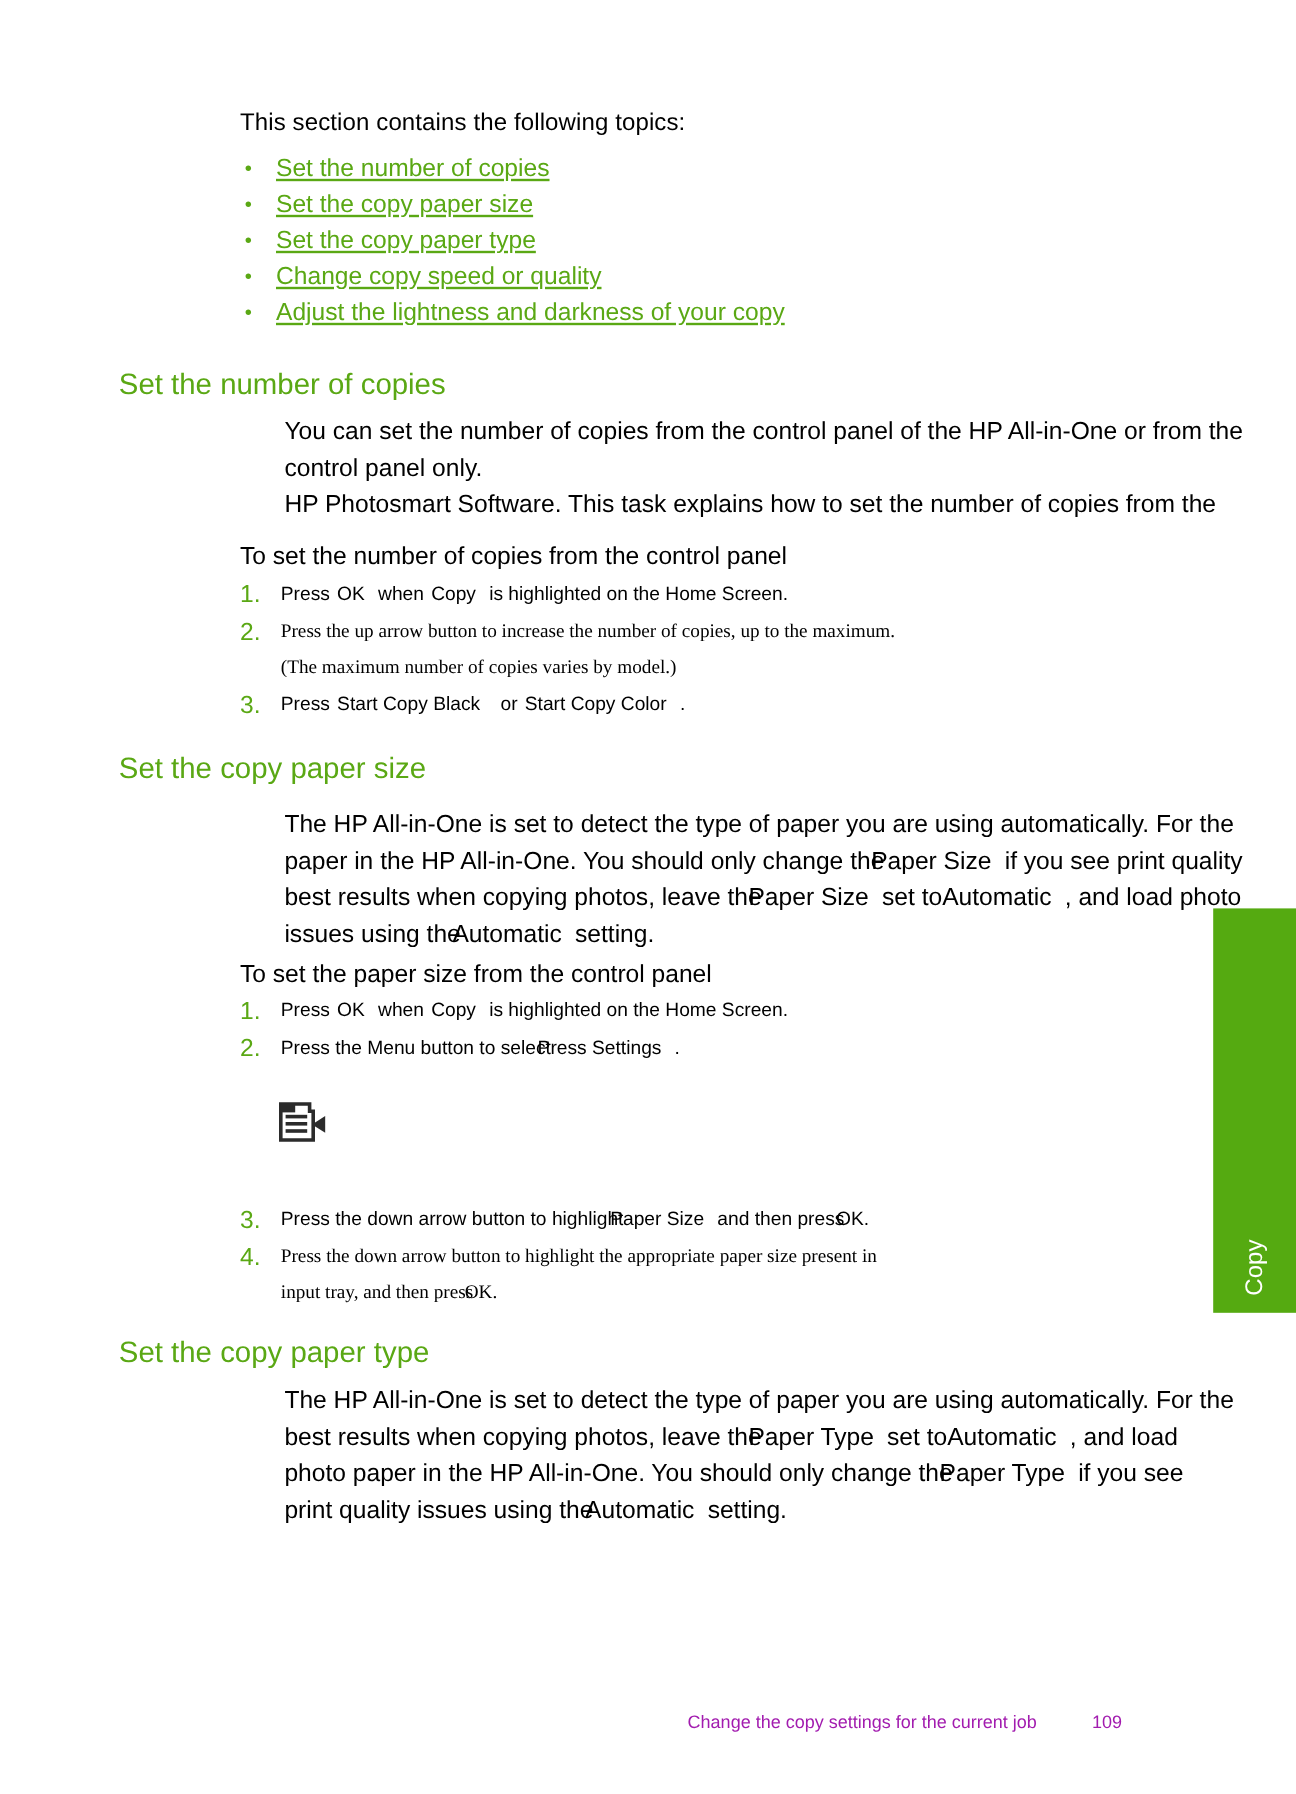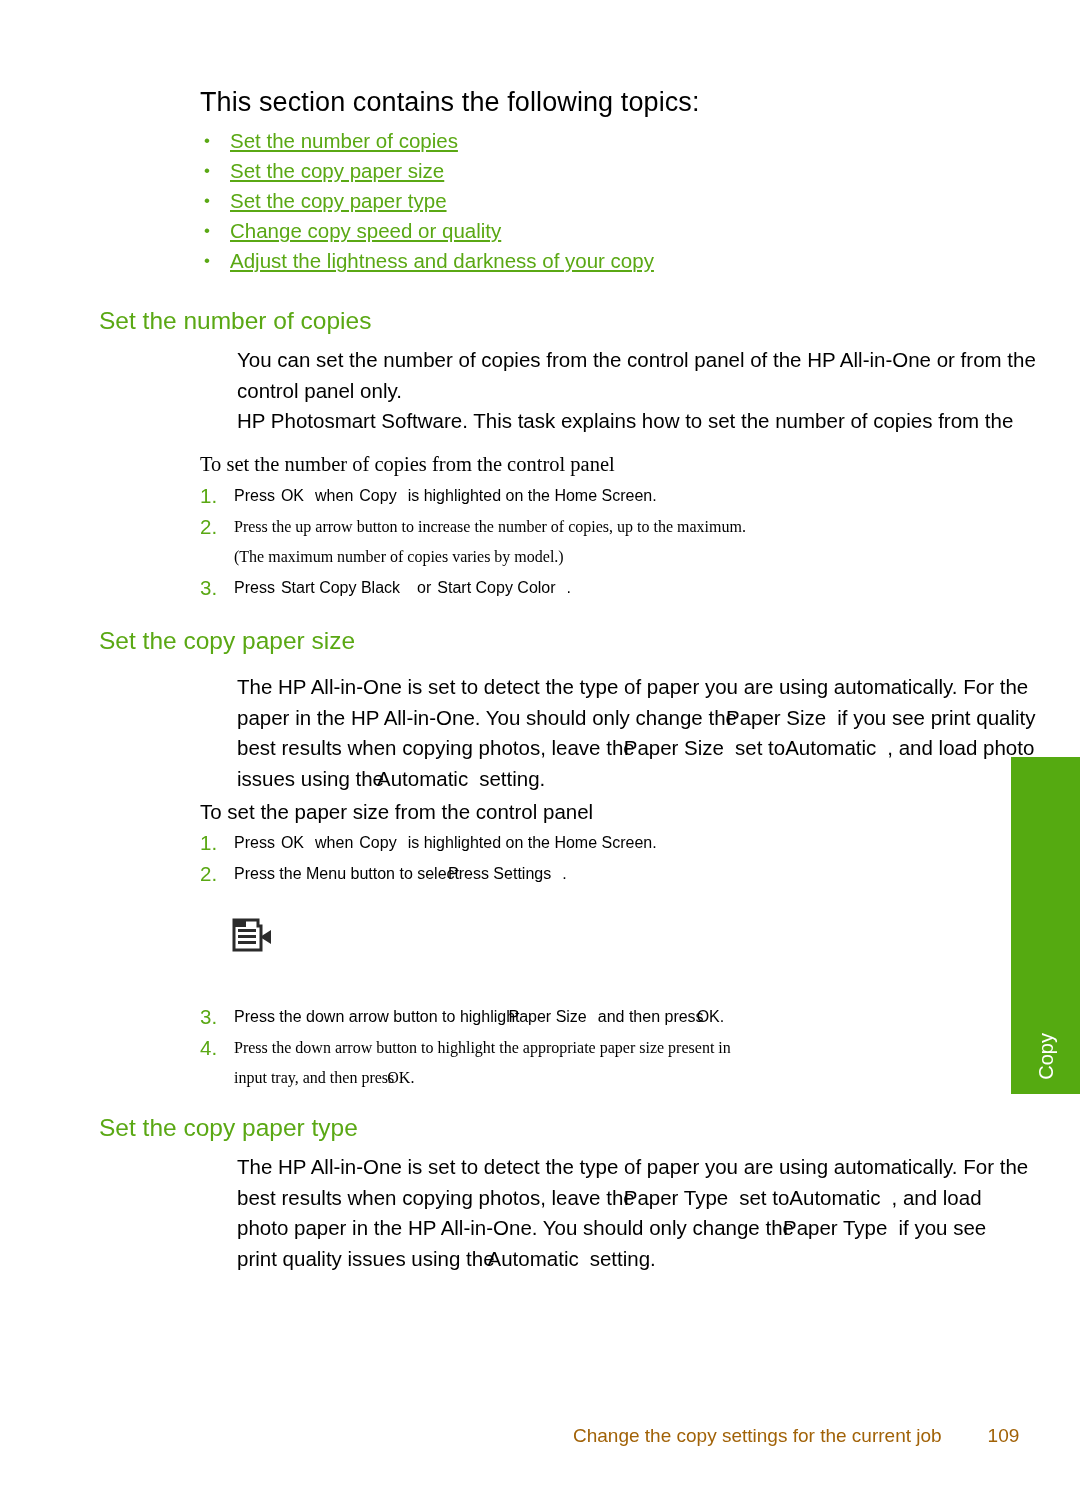--- a/index.html
+++ b/index.html
@@ -20,21 +20,21 @@
     position: relative;
     width: 1080px;
     height: 1495px;
   }
 
   
   .intro-line {
     position: absolute;
     left: 200px;
     top: 88px;
-    font-size: 27px;
+    font-size: 20px;
     line-height: 28px;
     letter-spacing: 0.1px;
     white-space: nowrap;
   }
 
   
   .topic-list {
     position: absolute;
     left: 200px;
     top: 126px;
@@ -100,21 +100,21 @@
   .sp-wide { display: inline-block; width: 11px; }
 
   
   .proc-title {
     position: absolute;
     left: 200px;
     font-size: 20.5px;
     line-height: 28px;
     white-space: nowrap;
   }
-  #proc-title-copies { top: 450px; font-family: Liberation Serif, serif; }
+  #proc-title-copies { top: 450px; }
   #proc-title-size   { top: 798px; }
 
   
   .steps {
     position: absolute;
     left: 200px;
     width: 830px;
   }
   #steps-copies { top: 481px; }
   #steps-size   { top: 828px; }
@@ -167,22 +167,22 @@
     writing-mode: vertical-rl;
     transform: rotate(180deg);
     white-space: nowrap;
   }
 
   
   .footer {
     position: absolute;
     left: 573px;
     top: 1424px;
-    color: #a16207;
-    font-size: 19px;
+    color: #a21caf;
+    font-size: 15px;
     line-height: 24px;
     white-space: nowrap;
   }
   .footer-page {
     display: inline-block;
     margin-left: 46px;
   }
 </style>
 </head>
 <body>

